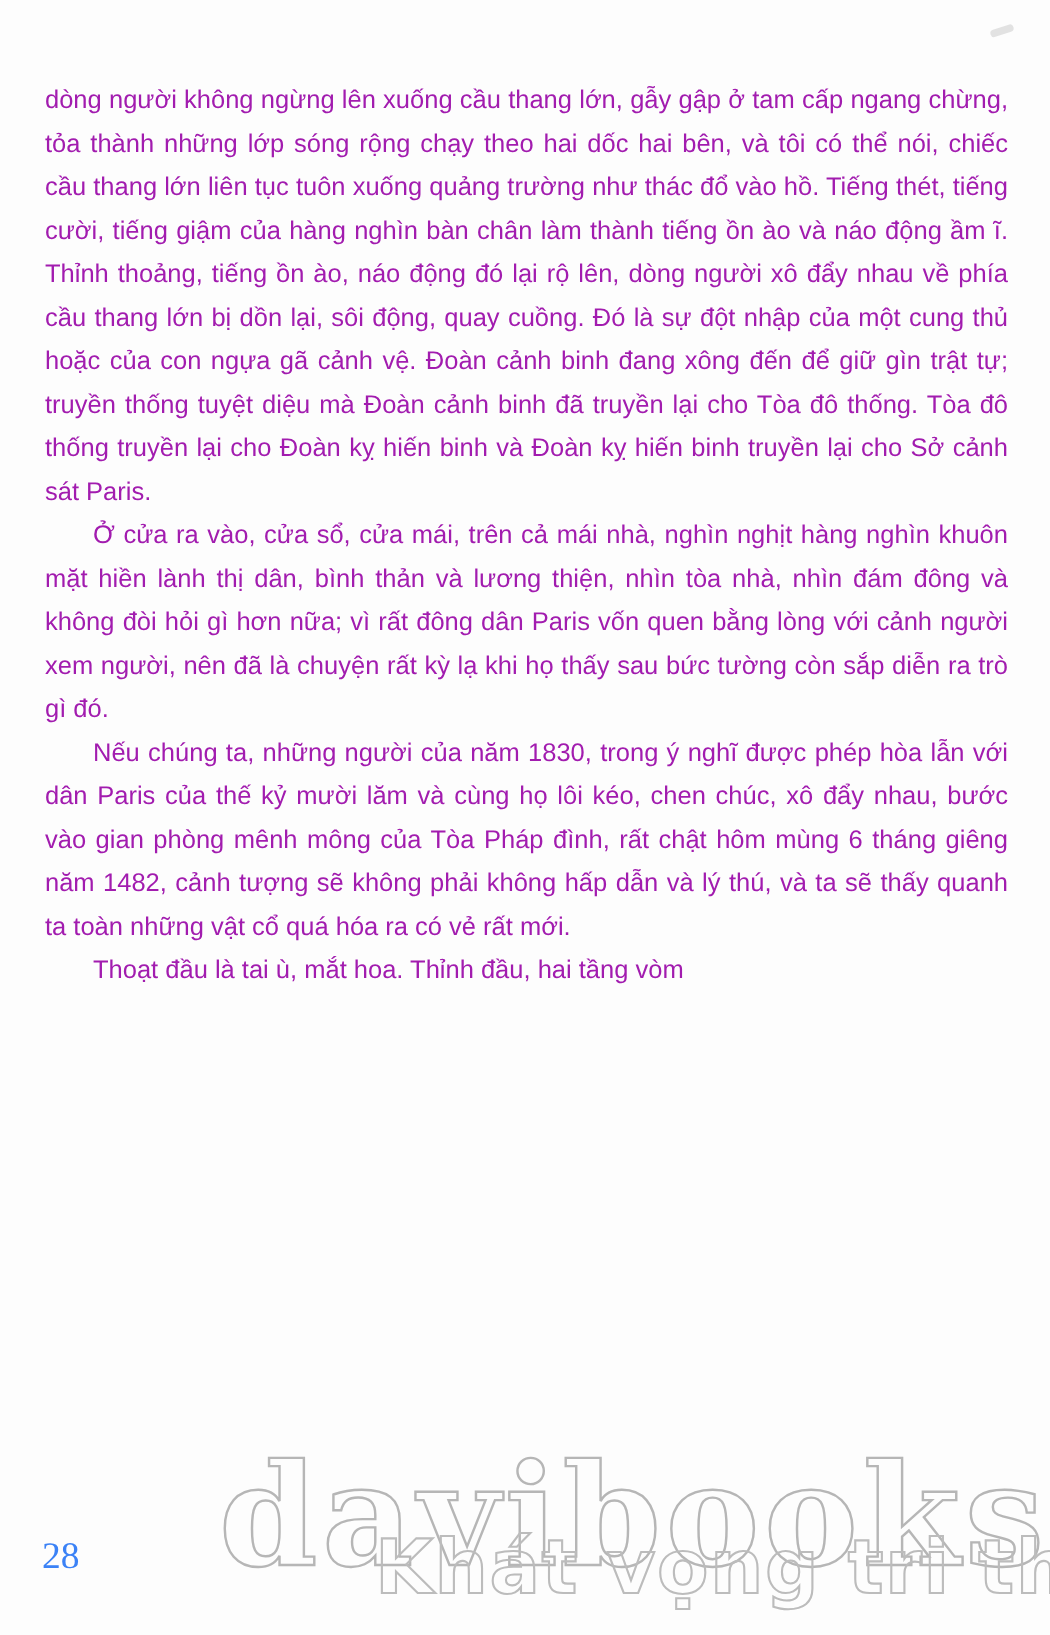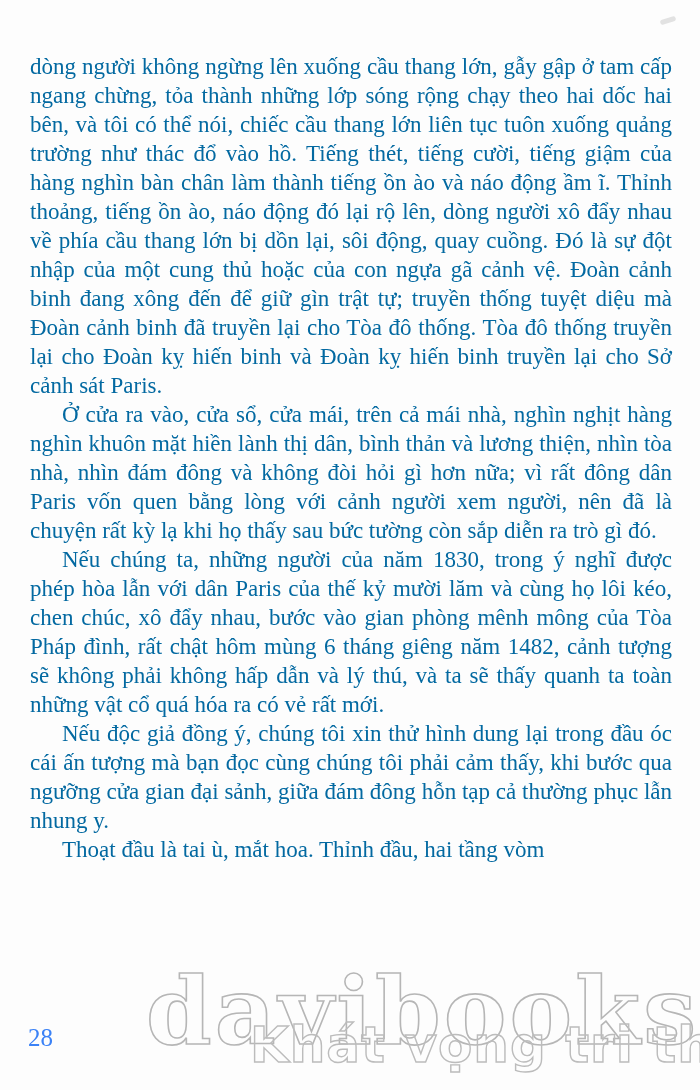--- a/index.html
+++ b/index.html
@@ -17,24 +17,24 @@
   .scan-page {
     position: absolute;
     inset: 0;
     background: #fdfdfd;
   }
   .text-block {
     position: absolute;
     left: 30px;
     top: 52px;
     width: 642px;
-    font-family: Liberation Serif, serif;
-    font-size: 23px;
+    font-family: Liberation Sans, sans-serif;
+    font-size: 17px;
     line-height: 29px;
-    color: #0369a1;
+    color: #a21caf;
     text-align: justify;
     z-index: 2;
   }
   .text-block p {
     margin: 0;
     padding: 0;
   }
   .text-block p.indent {
     text-indent: 32px;
   }
@@ -99,19 +99,18 @@
 
   <div class="watermark">
     <div class="wm-brand">davibooks</div>
     <div class="wm-tagline">Khát vọng tri thức</div>
   </div>
 
   <div class="text-block">
     <p>dòng người không ngừng lên xuống cầu thang lớn, gẫy gập ở tam cấp ngang chừng, tỏa thành những lớp sóng rộng chạy theo hai dốc hai bên, và tôi có thể nói, chiếc cầu thang lớn liên tục tuôn xuống quảng trường như thác đổ vào hồ. Tiếng thét, tiếng cười, tiếng giậm của hàng nghìn bàn chân làm thành tiếng ồn ào và náo động ầm ĩ. Thỉnh thoảng, tiếng ồn ào, náo động đó lại rộ lên, dòng người xô đẩy nhau về phía cầu thang lớn bị dồn lại, sôi động, quay cuồng. Đó là sự đột nhập của một cung thủ hoặc của con ngựa gã cảnh vệ. Đoàn cảnh binh đang xông đến để giữ gìn trật tự; truyền thống tuyệt diệu mà Đoàn cảnh binh đã truyền lại cho Tòa đô thống. Tòa đô thống truyền lại cho Đoàn kỵ hiến binh và Đoàn kỵ hiến binh truyền lại cho Sở cảnh sát Paris.</p>
     <p class="indent">Ở cửa ra vào, cửa sổ, cửa mái, trên cả mái nhà, nghìn nghịt hàng nghìn khuôn mặt hiền lành thị dân, bình thản và lương thiện, nhìn tòa nhà, nhìn đám đông và không đòi hỏi gì hơn nữa; vì rất đông dân Paris vốn quen bằng lòng với cảnh người xem người, nên đã là chuyện rất kỳ lạ khi họ thấy sau bức tường còn sắp diễn ra trò gì đó.</p>
     <p class="indent">Nếu chúng ta, những người của năm 1830, trong ý nghĩ được phép hòa lẫn với dân Paris của thế kỷ mười lăm và cùng họ lôi kéo, chen chúc, xô đẩy nhau, bước vào gian phòng mênh mông của Tòa Pháp đình, rất chật hôm mùng 6 tháng giêng năm 1482, cảnh tượng sẽ không phải không hấp dẫn và lý thú, và ta sẽ thấy quanh ta toàn những vật cổ quá hóa ra có vẻ rất mới.</p>
-    <p class="indent">Nếu độc giả đồng ý, chúng tôi xin thử hình dung lại trong đầu óc cái ấn tượng mà bạn đọc cùng chúng tôi phải cảm thấy, khi bước qua ngưỡng cửa gian đại sảnh, giữa đám đông hỗn tạp cả thường phục lẫn nhung y.</p>
     <p class="indent">Thoạt đầu là tai ù, mắt hoa. Thỉnh đầu, hai tầng vòm</p>
   </div>
 
   <div class="page-number">28</div>
 
 </div>
 
 </body></html>

